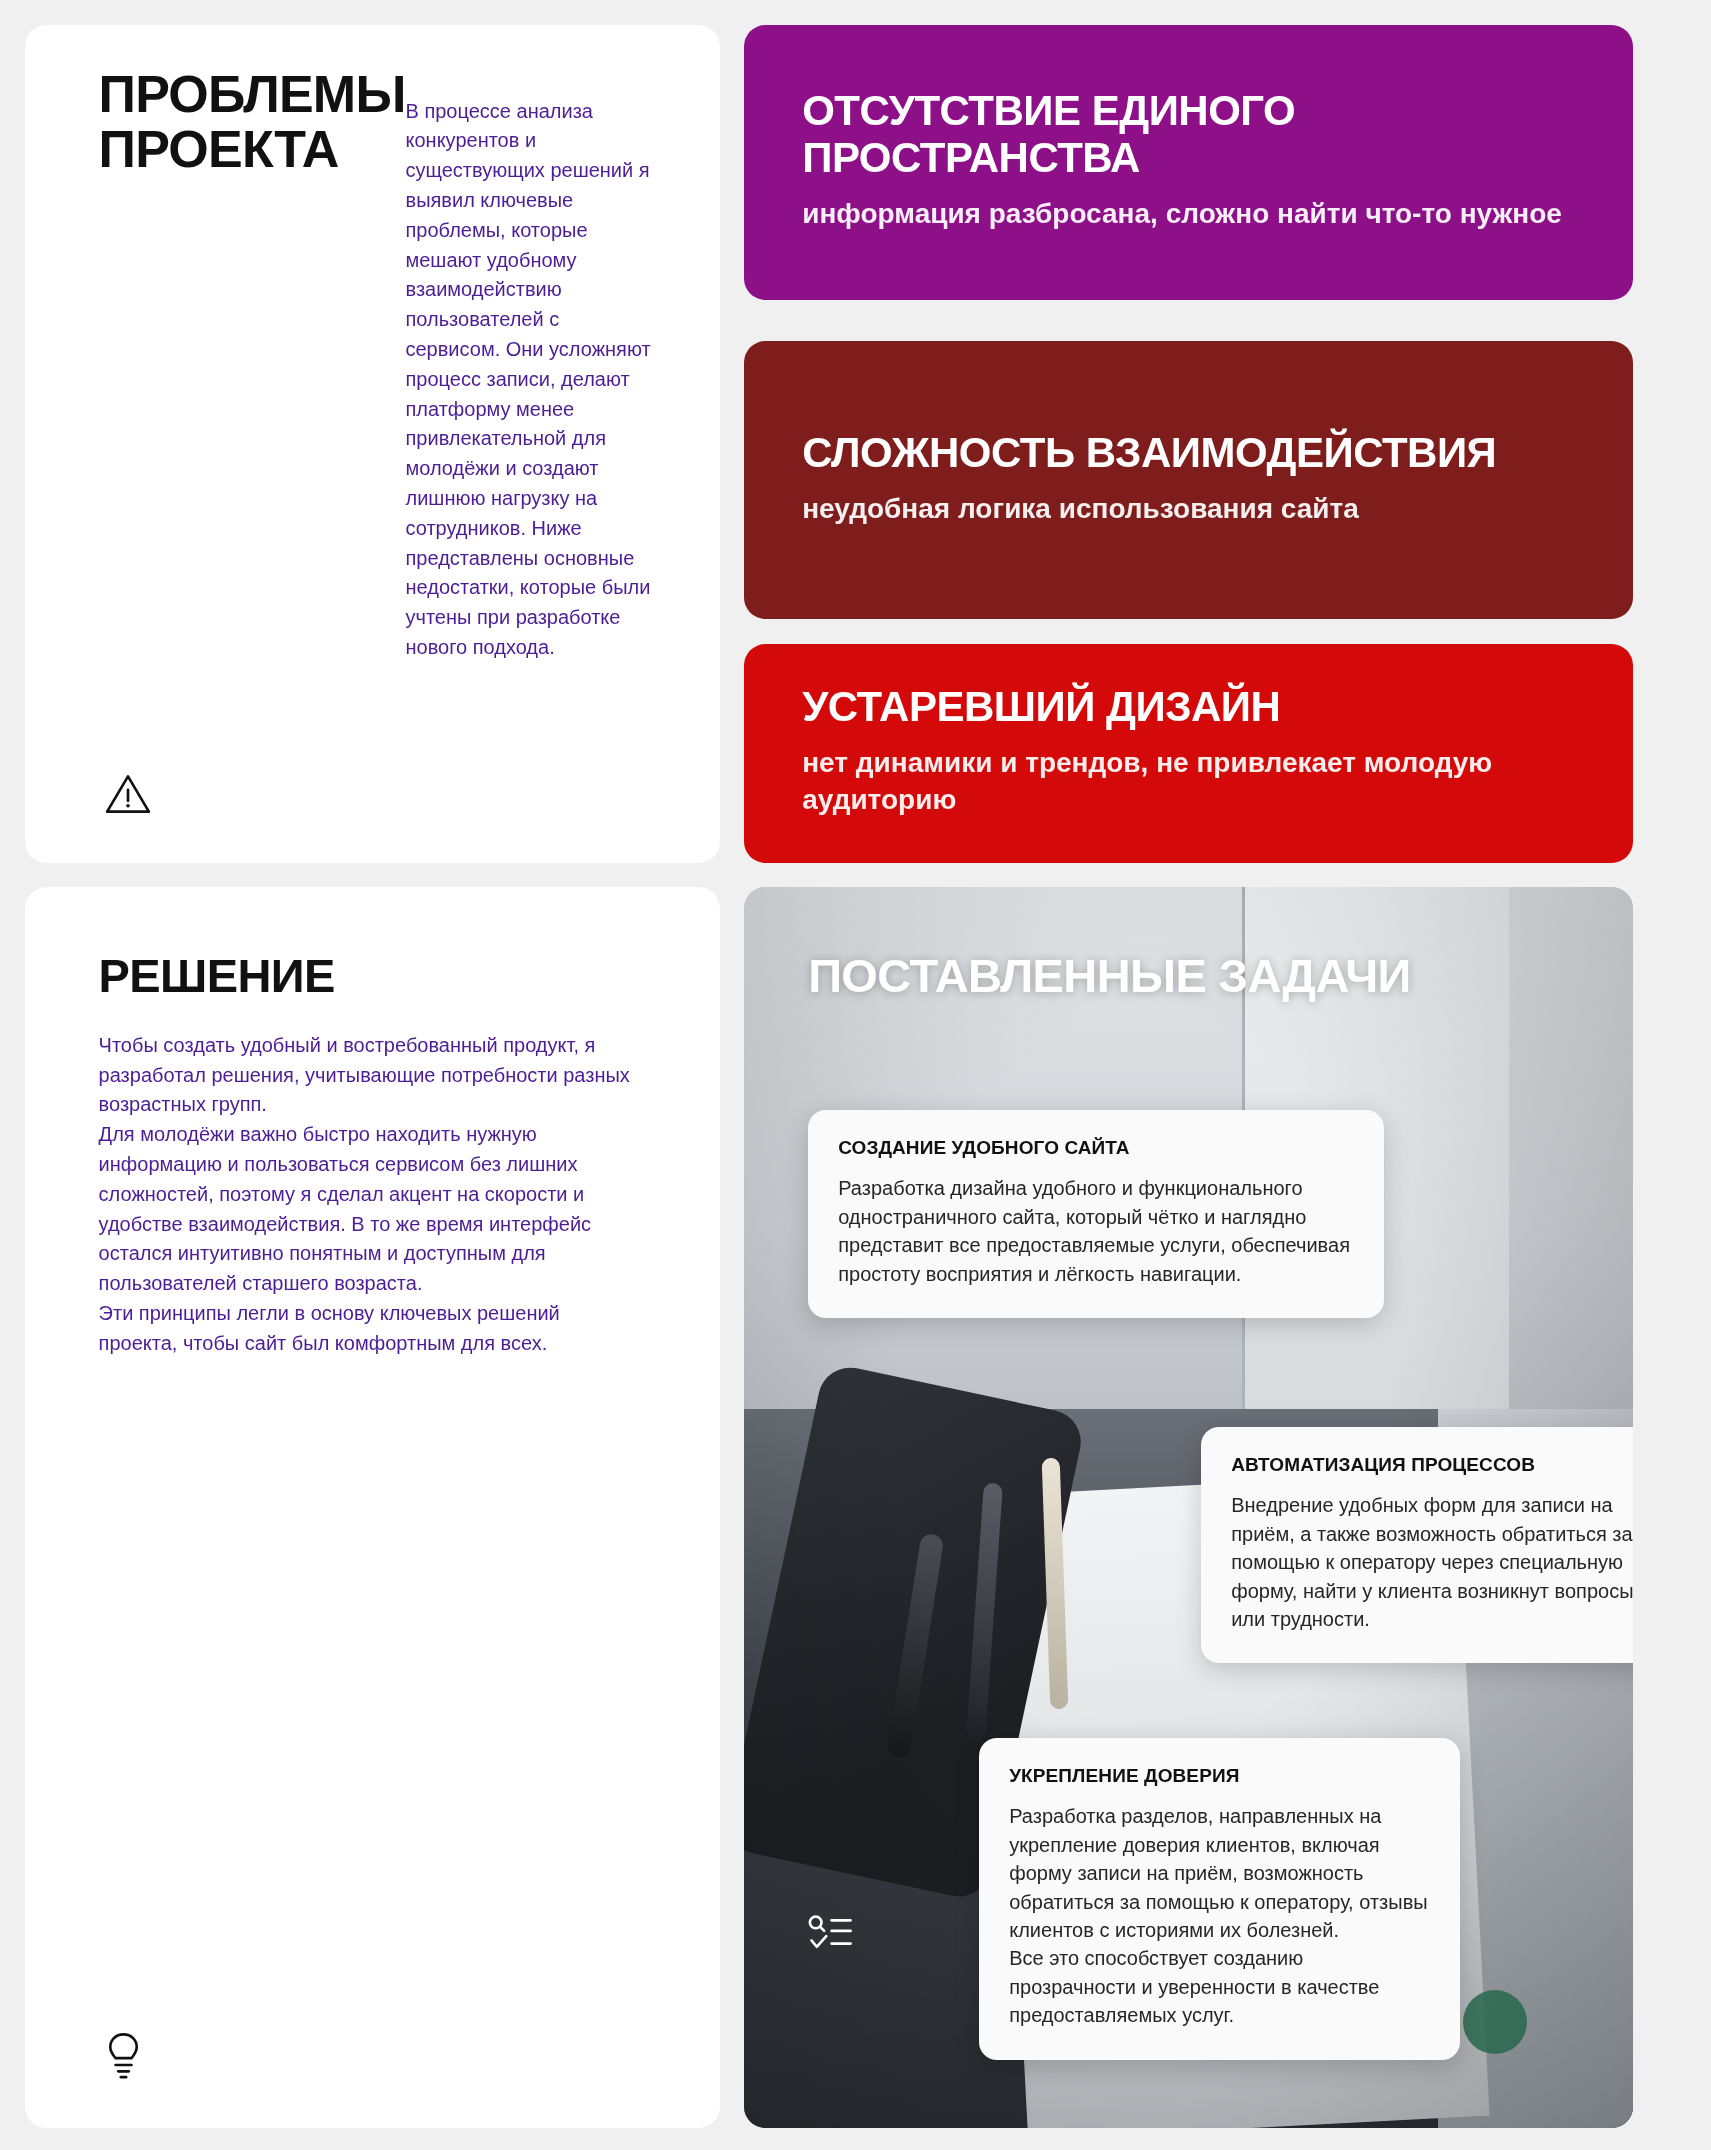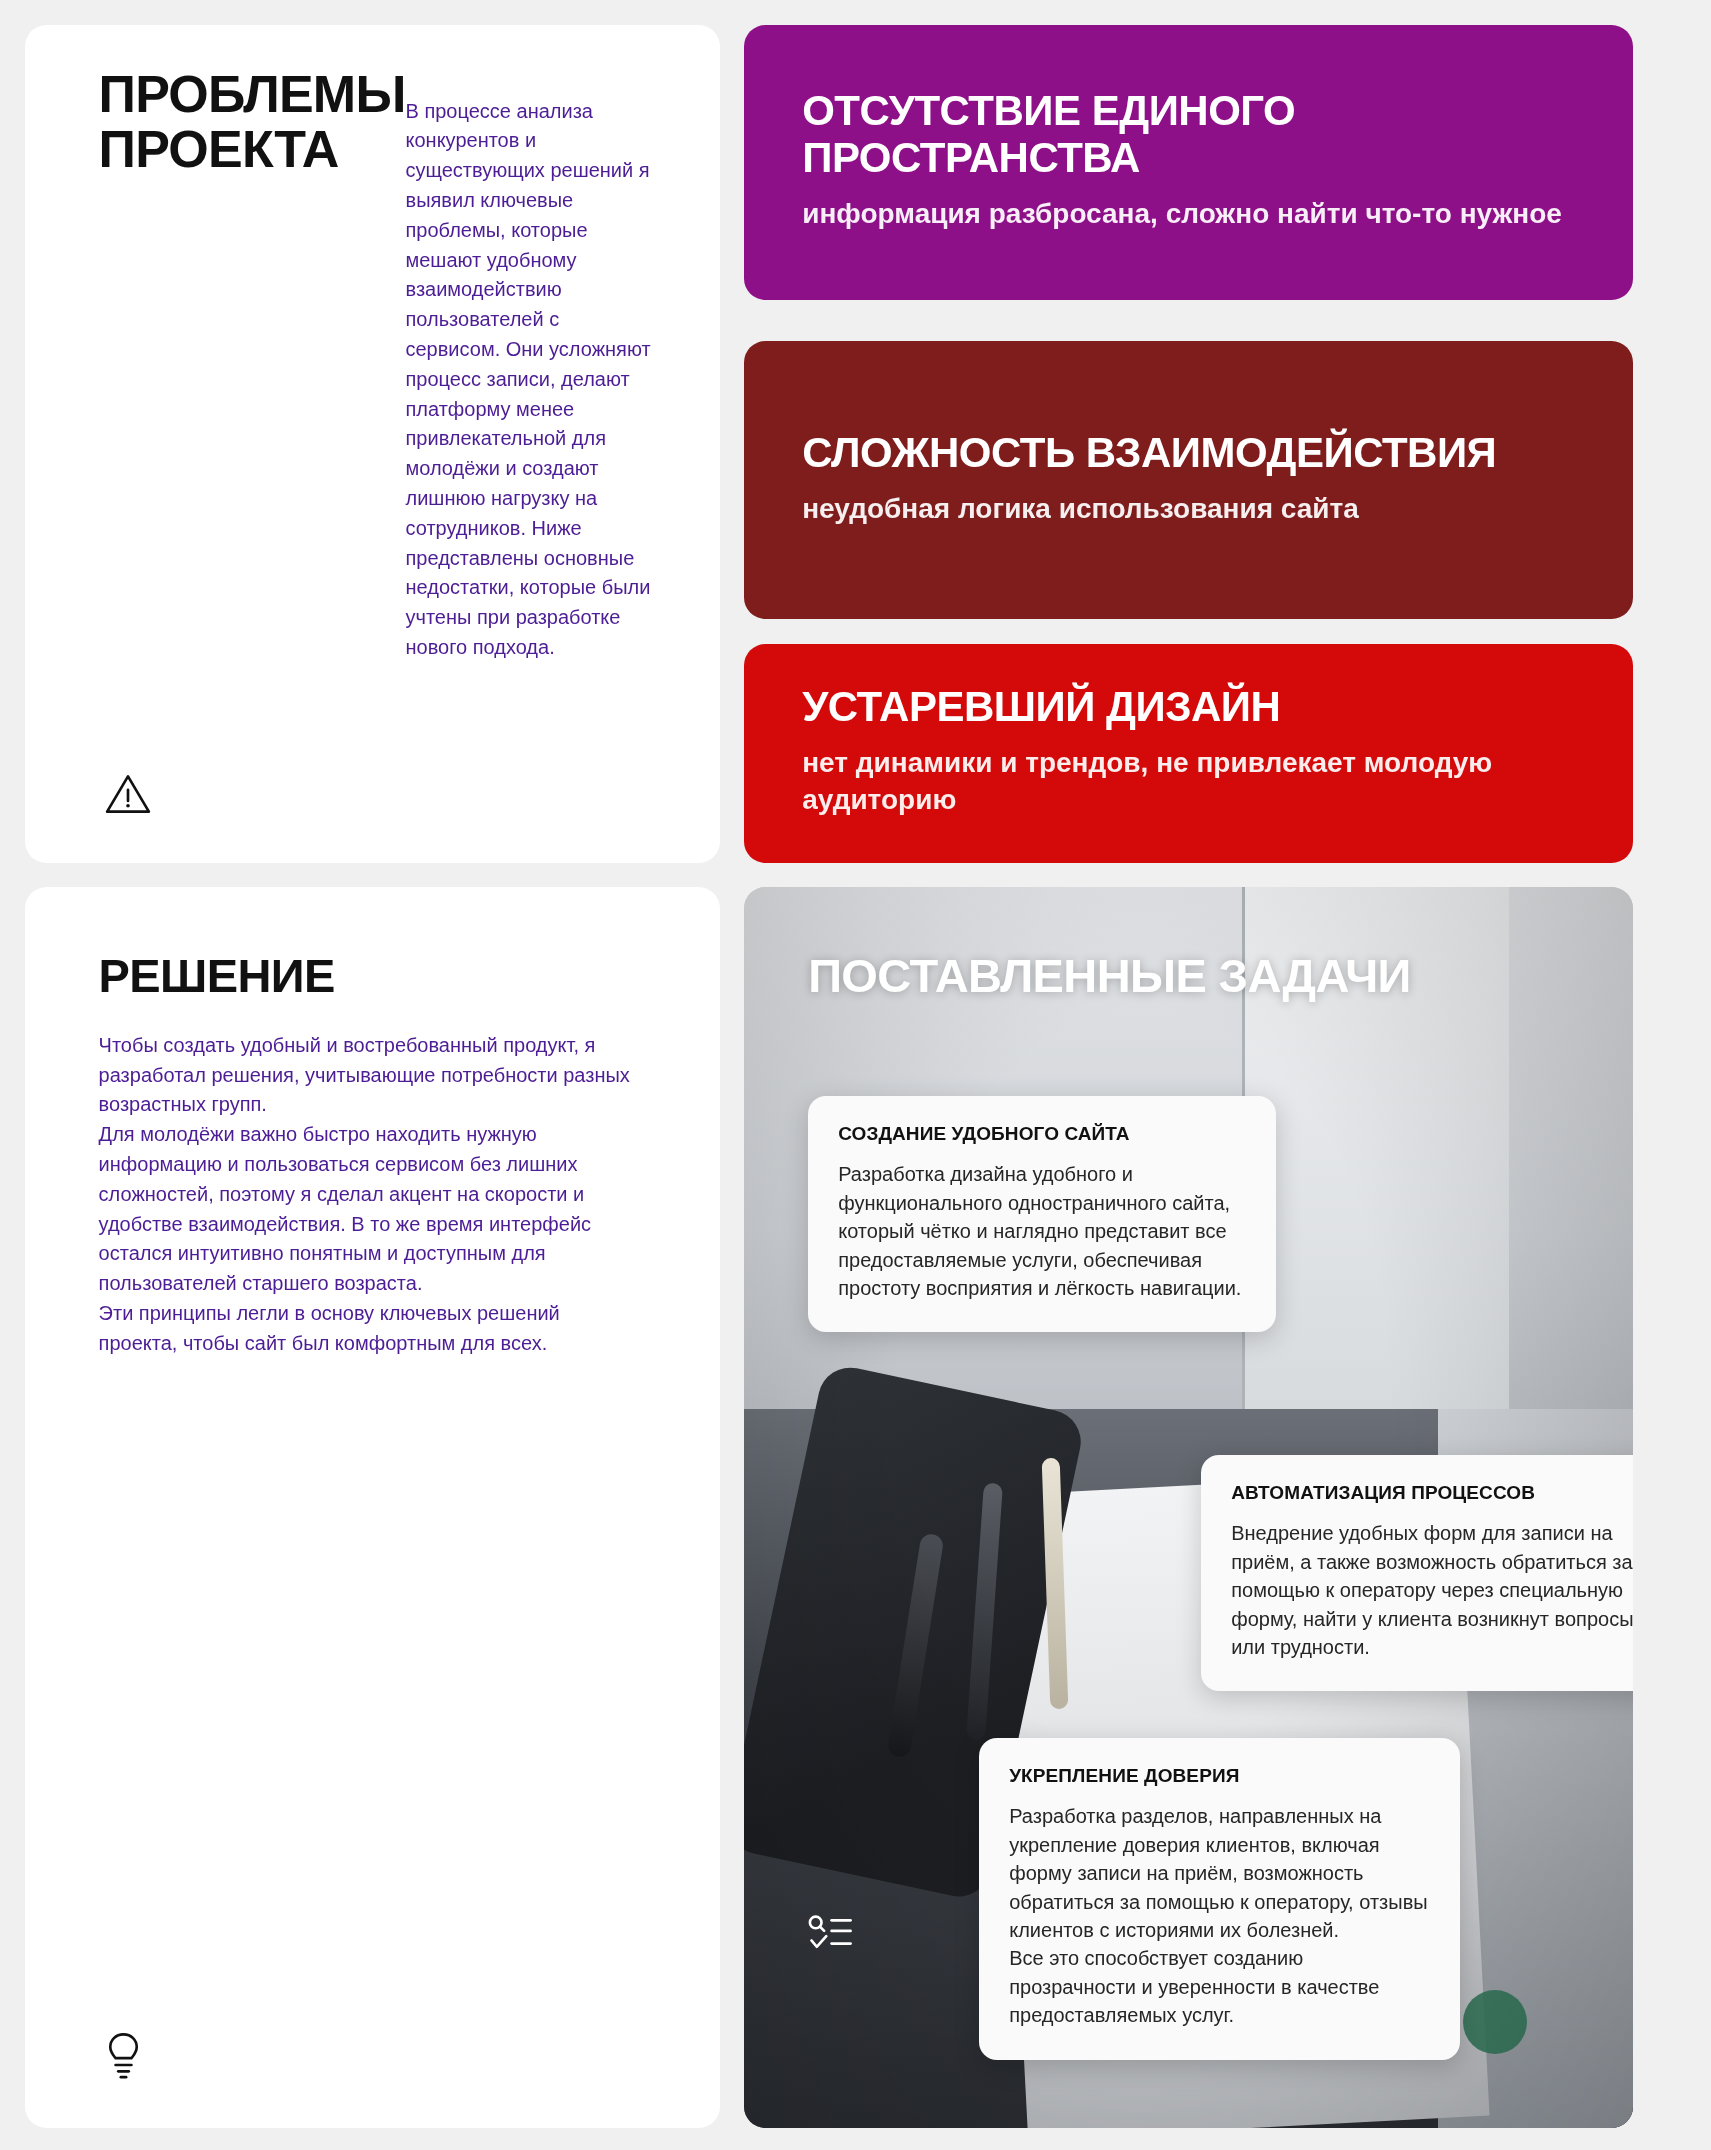--- a/index.html
+++ b/index.html
@@ -215,22 +215,22 @@
     color: #111111;
     text-transform: uppercase;
     margin-bottom: 15px;
   }
   .task-card .tc-body {
     font-size: 20px;
     line-height: 1.42;
     color: #262626;
   }
 
-  .task-1 { left: 64px; top: 209px;  width: 468px; }
-  .task-2 { left: 457px; top: 540px; width: 473px; margin-top: 28px; }
+  .task-1 { left: 64px; top: 223px;  width: 576px; }
+  .task-2 { left: 457px; top: 540px; width: 473px; }
   .task-3 { left: 235px; top: 851px; width: 481px; }
 
   .icon-list {
     position: absolute;
     left: 64px;
     bottom: 177px;
     z-index: 3;
   }
 
   svg { display: block; }

